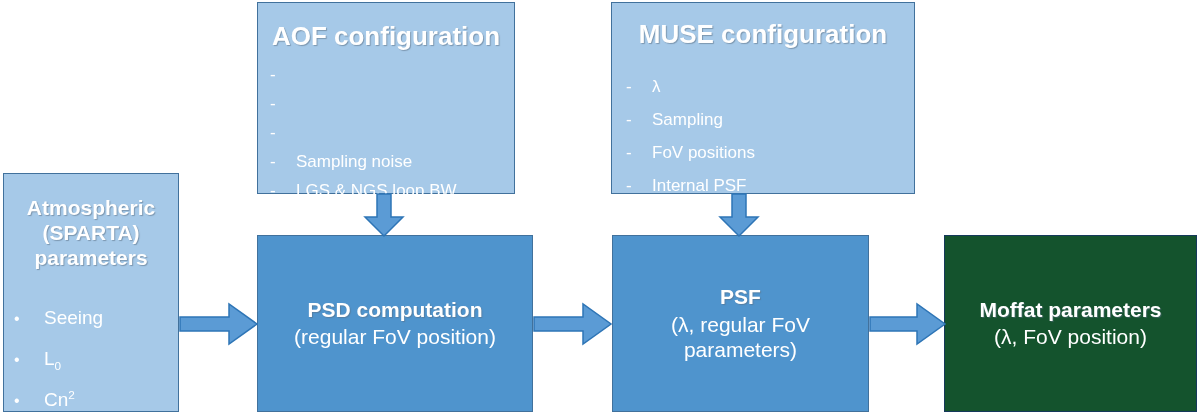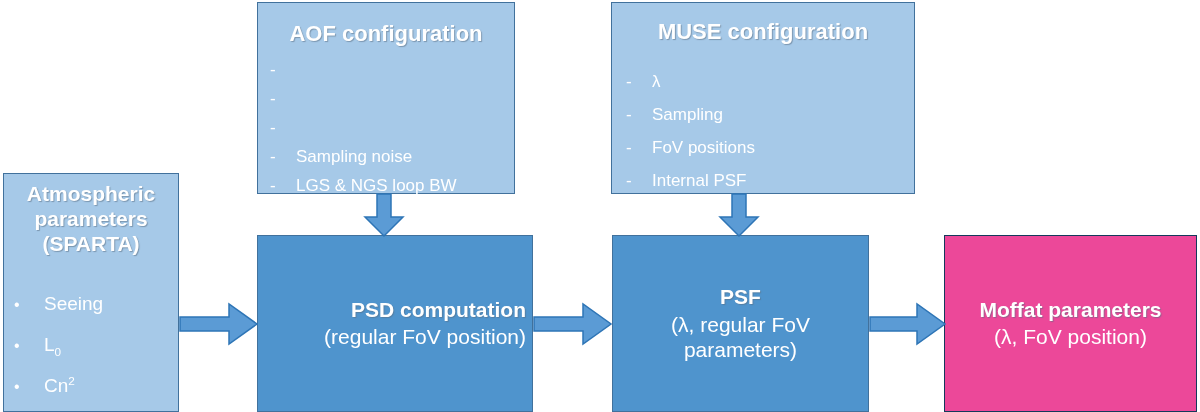--- a/index.html
+++ b/index.html
@@ -23,30 +23,30 @@
     position: absolute;
     box-sizing: border-box;
     border: 1.5px solid #41719C;
     color: #ffffff;
     text-align: center;
     display: flex;
     flex-direction: column;
   }
   .box-light { background: #A6C9E8; }
   .box-mid   { background: #4F94CD; }
-  .box-dark  { background: #ec4899; border-color: #15395B; }
+  .box-dark  { background: #14532d; border-color: #15395B; }
 
   
   .title {
     font-weight: bold;
     color: #ffffff;
     text-shadow: 1px 1px 1px rgba(90,110,130,0.55);
     line-height: 1.18;
   }
-  .title-lg { font-size: 22px; }
+  .title-lg { font-size: 26px; }
   .title-md { font-size: 21px; }
 
   .subtitle {
     font-size: 21px;
     color: #ffffff;
     line-height: 1.2;
   }
 
   
   .dash-list {
@@ -87,21 +87,21 @@
     display: inline-block;
     width: 30px;
     flex: 0 0 30px;
     font-size: 16px;
     color: #ffffff;
   }
 
   
   #box-atmospheric {
     left: 3px;  top: 173px;  width: 176px;  height: 239px;
-    padding-top: 8px;
+    padding-top: 22px;
   }
   #box-atmospheric .title { font-size: 21px; }
   #box-atmospheric .bullet-list { margin-top: 38px; margin-left: 10px; }
   #box-atmospheric .bullet-list li { margin-bottom: 22px; }
 
   #box-aof {
     left: 257px; top: 2px; width: 258px; height: 192px;
     padding-top: 18px;
   }
   #box-aof .dash-list { margin-top: 14px; margin-left: 12px; }
@@ -111,21 +111,20 @@
     left: 611px; top: 2px; width: 304px; height: 192px;
     padding-top: 16px;
   }
   #box-muse .dash-list { margin-top: 28px; margin-left: 14px; }
   #box-muse .dash-list li { margin-bottom: 16px; }
 
   #box-psd {
     left: 257px; top: 235px; width: 276px; height: 177px;
     justify-content: center;
     padding: 0 6px;
-    align-items: flex-end;
   }
   #box-psf {
     left: 612px; top: 235px; width: 257px; height: 177px;
     justify-content: center;
     padding: 0 22px;
   }
   #box-moffat {
     left: 944px; top: 235px; width: 253px; height: 177px;
     justify-content: center;
     padding: 0 6px;
@@ -142,22 +141,22 @@
   sub, sup { font-size: 0.62em; line-height: 0; }
 </style>
 </head>
 <body>
 
 <div id="canvas">
 
   <div class="box box-light" id="box-atmospheric">
     <div class="title">
       <div>Atmospheric</div>
+      <div>(SPARTA)</div>
       <div>parameters</div>
-      <div>(SPARTA)</div>
     </div>
     <ul class="bullet-list">
       <li>
         <span class="bullet">•</span>
         <span>Seeing</span>
       </li>
       <li>
         <span class="bullet">•</span>
         <span><span>L</span><sub>0</sub></span>
       </li>

